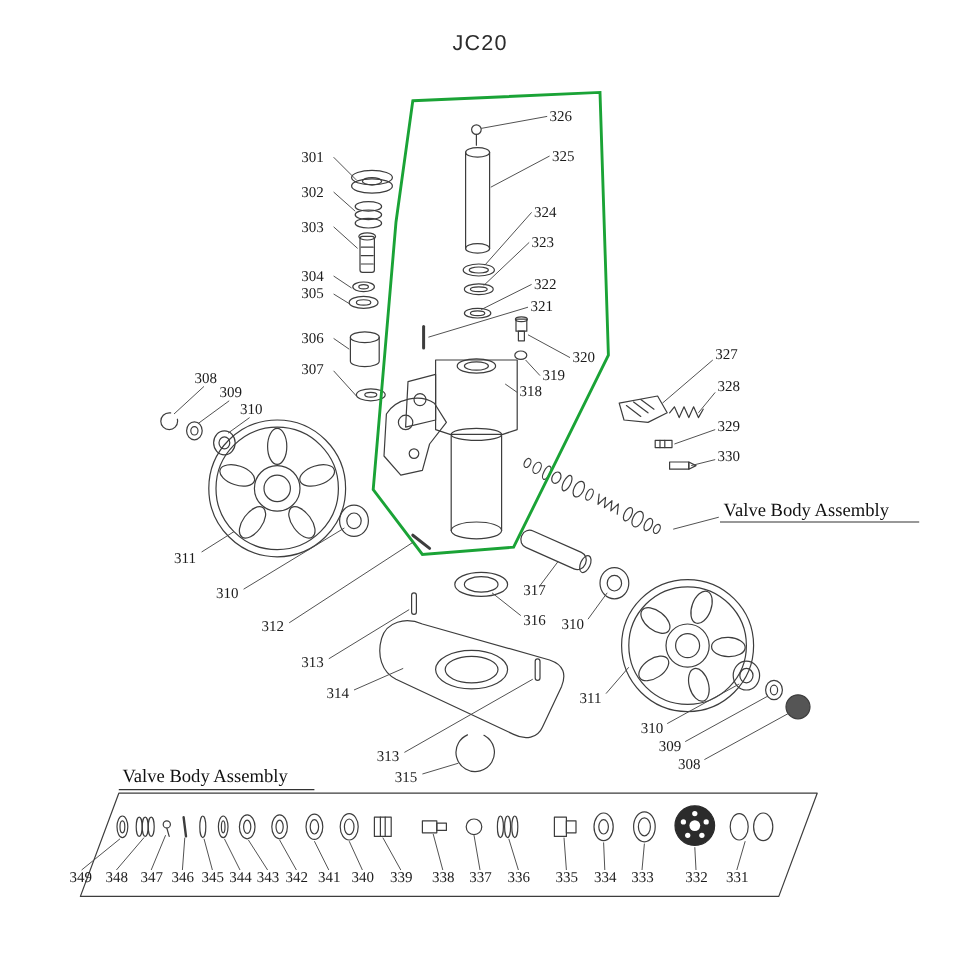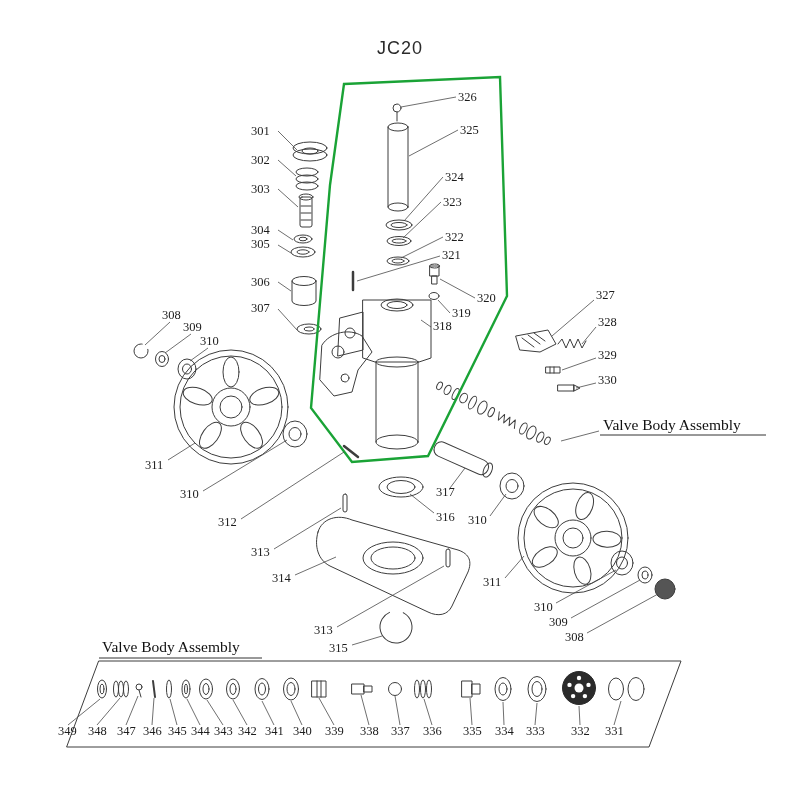--- a/index.html
+++ b/index.html
@@ -1,18 +1,18 @@
 <!DOCTYPE html>
 <html><head>
 <meta charset="utf-8">
 <style>
   html,body{margin:0;padding:0;background:#ffffff;}
   #stage{position:relative;width:800px;height:800px;background:#ffffff;overflow:hidden;
          font-family:"Liberation Serif",serif;}
-  .title{position:absolute;top:38px;left:0;width:100%;text-align:center;
+  .title{position:absolute;top:26px;left:0;width:100%;text-align:center;
          font-family:"Liberation Sans",sans-serif;font-size:18px;color:#2b2b2b;letter-spacing:1px;}
   svg{position:absolute;top:0;left:0;}
   .part-num{font-family:"Liberation Serif",serif;font-size:12.5px;fill:#1c1c1c;}
   .section-label{font-family:"Liberation Serif",serif;font-size:15.5px;fill:#111;}
   .leader{stroke:#4a4a4a;stroke-width:0.8;fill:none;}
   .uline{stroke:#333;stroke-width:1;}
 </style>
 </head>
 <body>
 

